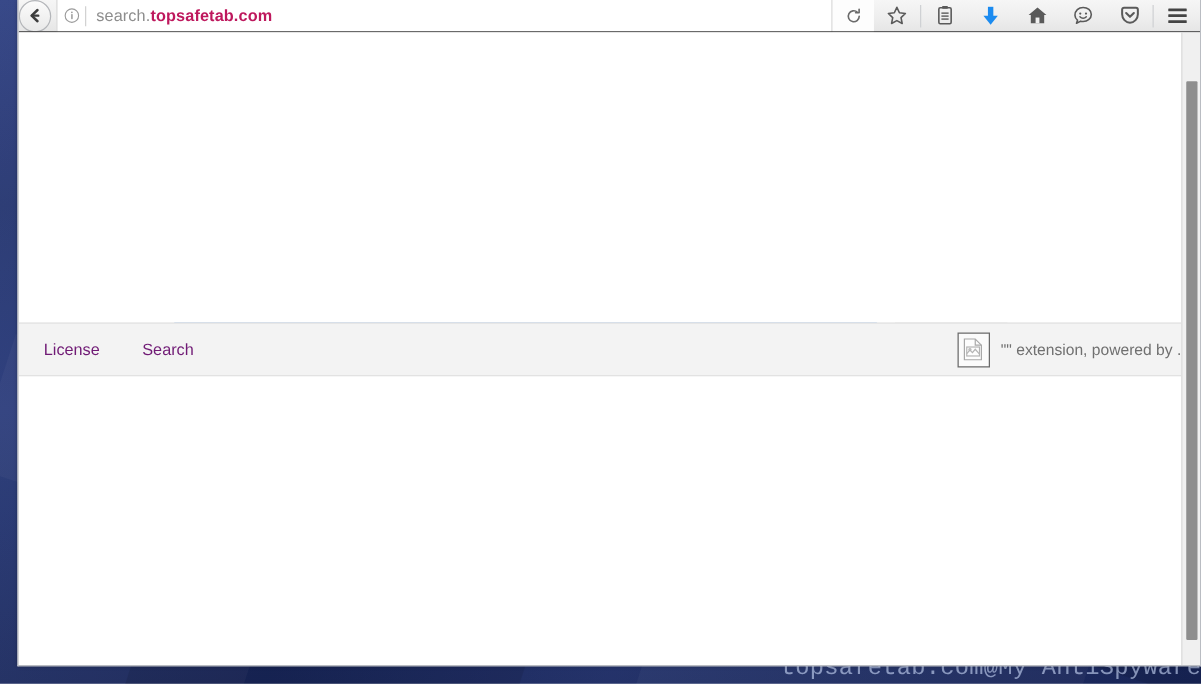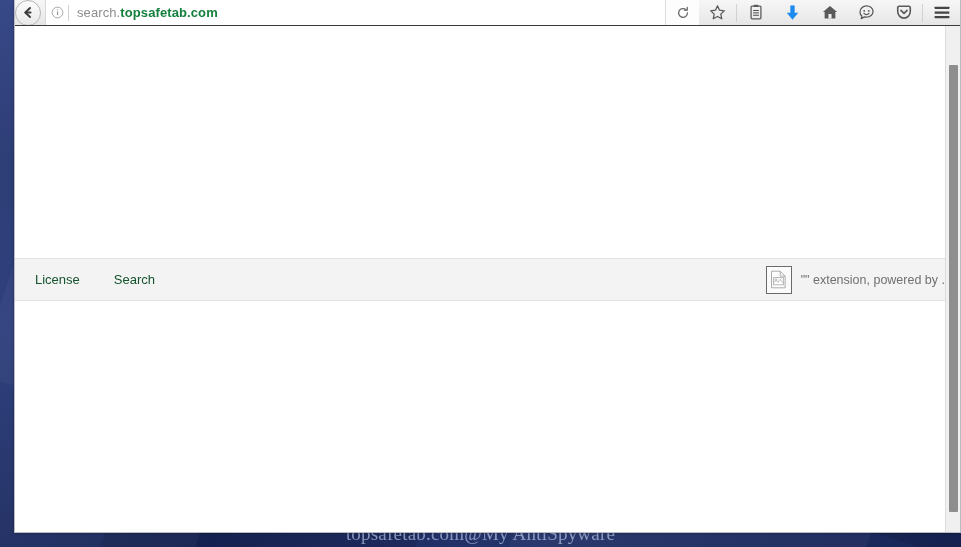--- a/index.html
+++ b/index.html
@@ -23,22 +23,22 @@
     position: absolute;
     background: rgba(255,255,255,0.035);
     transform: rotate(18deg);
   }
   #desktop .facet.b { background: rgba(0,0,0,0.09); }
 
   #watermark {
     position: absolute;
     left: 0; right: 0;
     top: 523px;
-    text-align: center;
-    font-family: Liberation Serif, serif;
+    text-align: right;
+    font-family: Liberation Mono, monospace;
     font-size: 19px;
     letter-spacing: .2px;
     color: rgba(200,215,245,0.62);
     white-space: nowrap;
     user-select: none;
   }
 
   
   #browser {
     position: absolute;
@@ -92,21 +92,21 @@
     width: 1px; height: 16px; background: #d2d2d2; flex: 0 0 auto; margin-right: 8px;
   }
   .url-text {
     font-size: 13px;
     color: #8d8d8d;
     white-space: nowrap;
     overflow: hidden;
     flex: 1 1 auto;
     letter-spacing: .1px;
   }
-  .url-text b { color: #15803d; font-weight: 700; }
+  .url-text b { color: #be185d; font-weight: 700; }
 
   .reload-btn {
     width: 34px; height: 26px;
     flex: 0 0 auto;
     display:flex; align-items:center; justify-content:center;
     background: #fdfdfd;
     border-left: 1px solid #dcdcdc;
   }
 
   .tool-icons { display:flex; align-items:center; flex:0 0 auto; height:26px; }
@@ -176,21 +176,21 @@
     background: #f3f3f3;
     border-top: 1px solid #e2e2e2;
     border-bottom: 1px solid #e2e2e2;
     display: flex;
     align-items: center;
     position: relative;
   }
   .footer-links { display:flex; align-items:center; padding-left: 20px; gap: 34px; }
   .footer-link {
     font-size: 13px;
-    color: #14532d;
+    color: #701a75;
     text-decoration: none;
     cursor: pointer;
   }
   .footer-right {
     position: absolute;
     right: 0px;
     display: flex;
     align-items: center;
     gap: 9px;
   }

